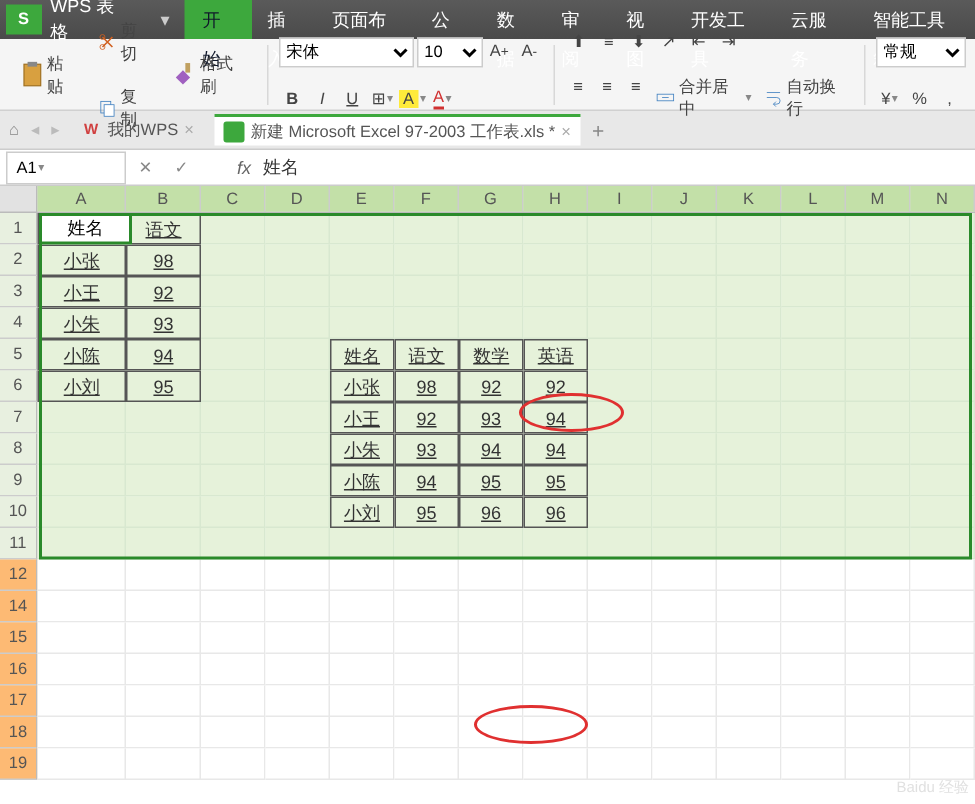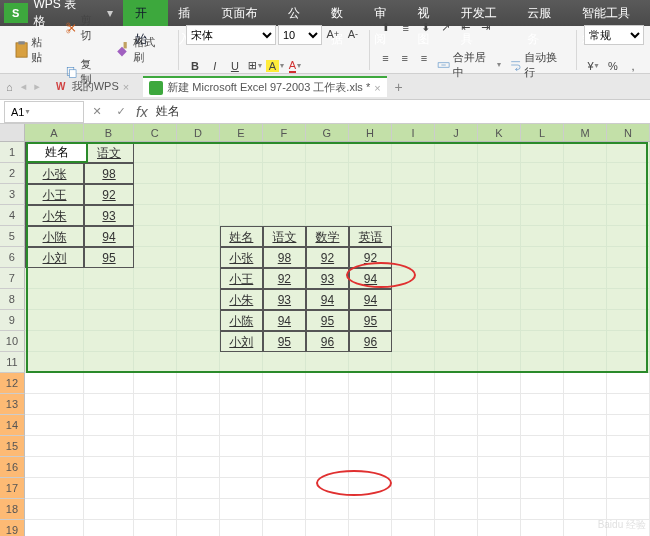--- a/index.html
+++ b/index.html
@@ -28,21 +28,21 @@
 .doc-tabs { height: 26px; background: #e8e8e8; display: flex; align-items: center; border-bottom: 1px solid #ccc; padding-left: 6px; gap: 8px; font-size: 11px; color: #555; }
 .doc-tab { display: flex; align-items: center; gap: 4px; padding: 2px 6px; cursor: pointer; }
 .doc-tab.active { background: #fff; border-top: 2px solid #3da83d; }
 .wps-ico { width: 14px; height: 14px; display: inline-flex; align-items: center; justify-content: center; color: #d04040; font-weight: bold; font-size: 10px; }
 .xls-ico { width: 14px; height: 14px; background: #3da83d; border-radius: 2px; }
 
 .formula-bar { height: 24px; display: flex; align-items: center; border-bottom: 1px solid #ccc; background: #fff; }
 .name-box { width: 80px; height: 22px; border: 1px solid #ccc; padding: 0 6px; font-size: 11px; display: flex; align-items: center; margin-left: 4px; }
 .fx-area { display: flex; align-items: center; margin-left: 4px; gap: 6px; }
 .fx-btn { width: 18px; height: 18px; display: flex; align-items: center; justify-content: center; font-size: 11px; color: #888; cursor: pointer; }
-.fx-label { font-style: italic; color: #666; font-size: 15px; }
+.fx-label { font-style: italic; color: #666; font-size: 12px; margin-left: 22px; }
 .formula-input { flex: 1; padding: 0 8px; font-size: 12px; color: #333; }
 
 .sheet { position: relative; overflow: hidden; height: calc(536px - 26px - 48px - 26px - 24px); }
 .col-headers { display: flex; height: 18px; background: #e8f0e0; border-bottom: 1px solid #bbb; }
 .corner { width: 26px; height: 18px; background: #e2e2e2; border-right: 1px solid #bbb; border-bottom: 1px solid #bbb; }
 .col-h { width: 45px; text-align: center; font-size: 11px; color: #555; border-right: 1px solid #ccc; line-height: 18px; }
 .col-h.a { width: 62px; }
 .col-h.b { width: 52px; }
 .selected-range .col-h { background: #c3e0a8; }
 
@@ -431,37 +431,20 @@
         <div class="cell "></div>
         <div class="cell "></div>
         <div class="cell "></div>
         <div class="cell "></div>
         <div class="cell "></div>
         <div class="cell "></div>
         <div class="cell "></div>
         <div class="cell "></div>
       </div>
       <div class="row plain">
-        <div class="row-h">13</div>
-        <div class="cell a"></div>
-        <div class="cell b"></div>
-        <div class="cell "></div>
-        <div class="cell "></div>
-        <div class="cell "></div>
-        <div class="cell "></div>
-        <div class="cell "></div>
-        <div class="cell "></div>
-        <div class="cell "></div>
-        <div class="cell "></div>
-        <div class="cell "></div>
-        <div class="cell "></div>
-        <div class="cell "></div>
-        <div class="cell "></div>
-      </div>
-      <div class="row plain">
         <div class="row-h">14</div>
         <div class="cell a"></div>
         <div class="cell b"></div>
         <div class="cell "></div>
         <div class="cell "></div>
         <div class="cell "></div>
         <div class="cell "></div>
         <div class="cell "></div>
         <div class="cell "></div>
         <div class="cell "></div>

